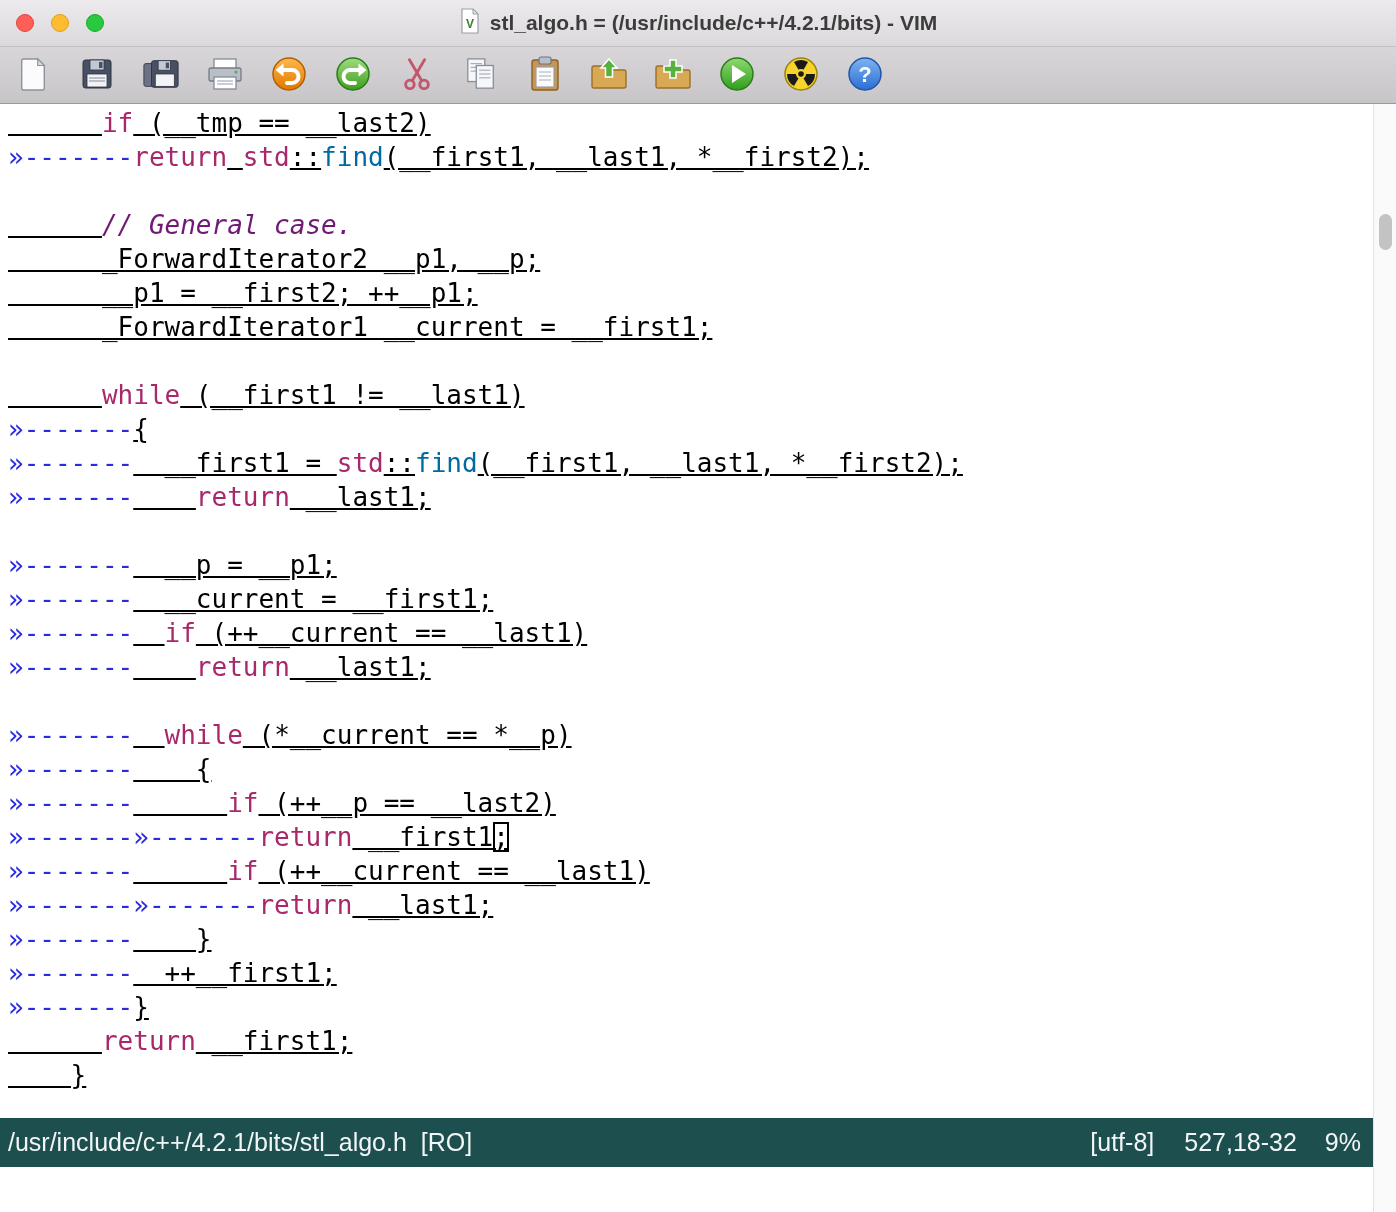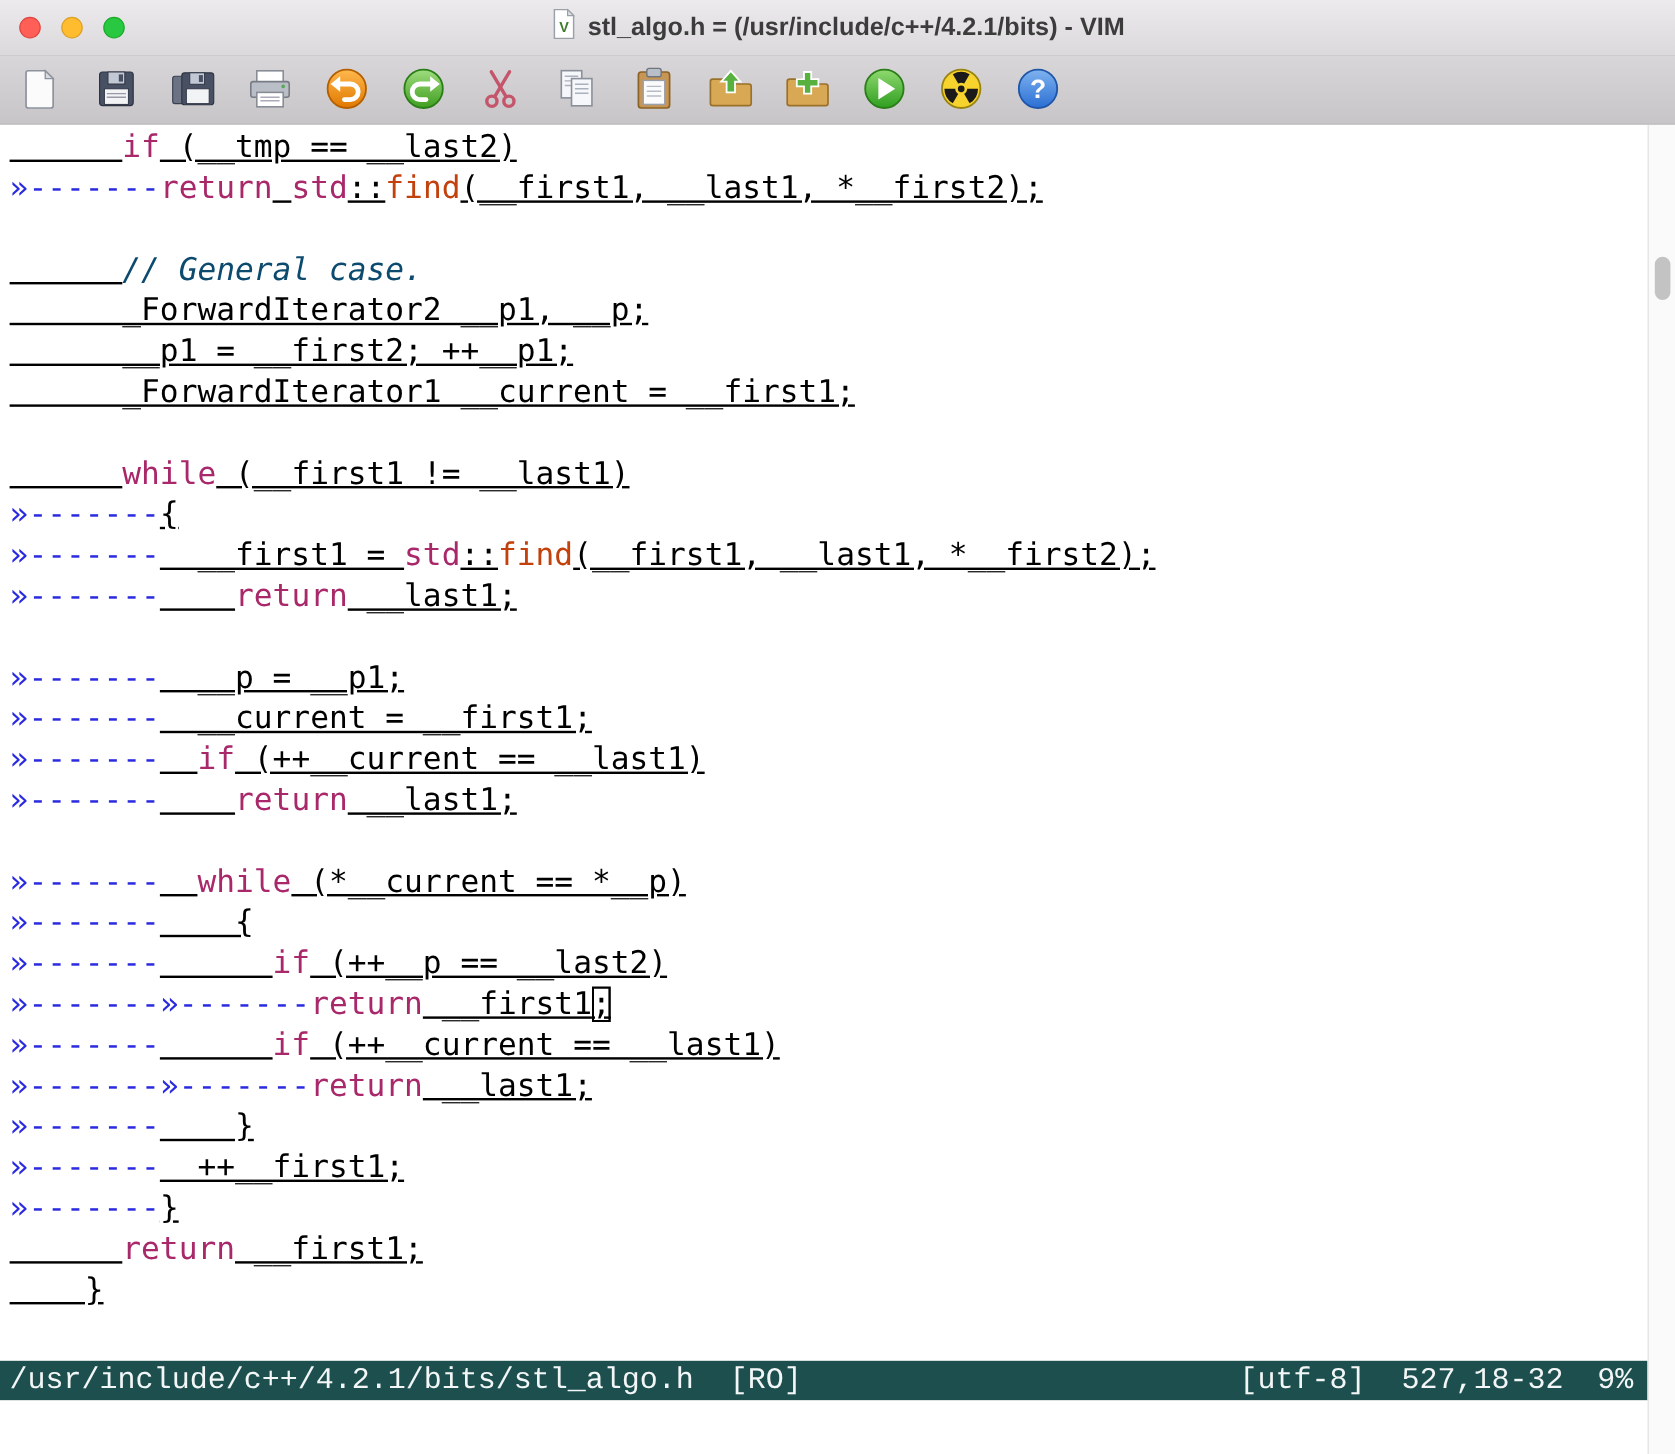--- a/index.html
+++ b/index.html
@@ -27,28 +27,28 @@
 
   
   .main { flex:1; display:flex; background:#fff; min-height:0; }
   .content { flex:1; display:flex; flex-direction:column; min-width:0; }
 
   .code { flex:1; padding:2px 0 0 8px; font-family:"DejaVu Sans Mono", monospace;
           font-size:26px; overflow:hidden; background:#fff; }
   .code-line { height:34px; line-height:34px; white-space:pre; }
   .tx { color:#000000;text-decoration:underline; }
   .kw { color:#a8286a; font-weight:normal; }
-  .fn { color:#c2410c;text-align:right; }
-  .cm { color:#0c4a6e; font-style:italic; }
+  .fn { color:#0369a1;text-align:right; }
+  .cm { color:#701a75; font-style:italic; }
   .tb { color:#2a2ae0; }
   .cur { box-shadow: inset 0 0 0 2px #000; }
 
   
-  .statusline { height:33px; flex:0 0 auto; background:#1c4f4e; color:#f2f6f6;
-                font-family:Liberation Mono, monospace; font-size:25px; line-height:33px;
+  .statusline { height:49px; flex:0 0 auto; background:#1c4f4e; color:#f2f6f6;
+                font-family:Liberation Sans, sans-serif; font-size:25px; line-height:33px;
                 display:flex; align-items:center; padding:0 12px 0 8px; white-space:pre; }
   .status-left { flex:1; overflow:hidden; }
   .status-ruler { margin-left:30px;text-align:right; }
   .status-percent { margin-left:28px; }
 
   .cmdline { height:45px; flex:0 0 auto; background:#fff;
              font-family:"DejaVu Sans Mono", monospace; font-size:25px; }
 
   
   .scrollbar { width:23px; flex:0 0 auto; background:#fafafa; border-left:1px solid #e2e2e2; position:relative; }

